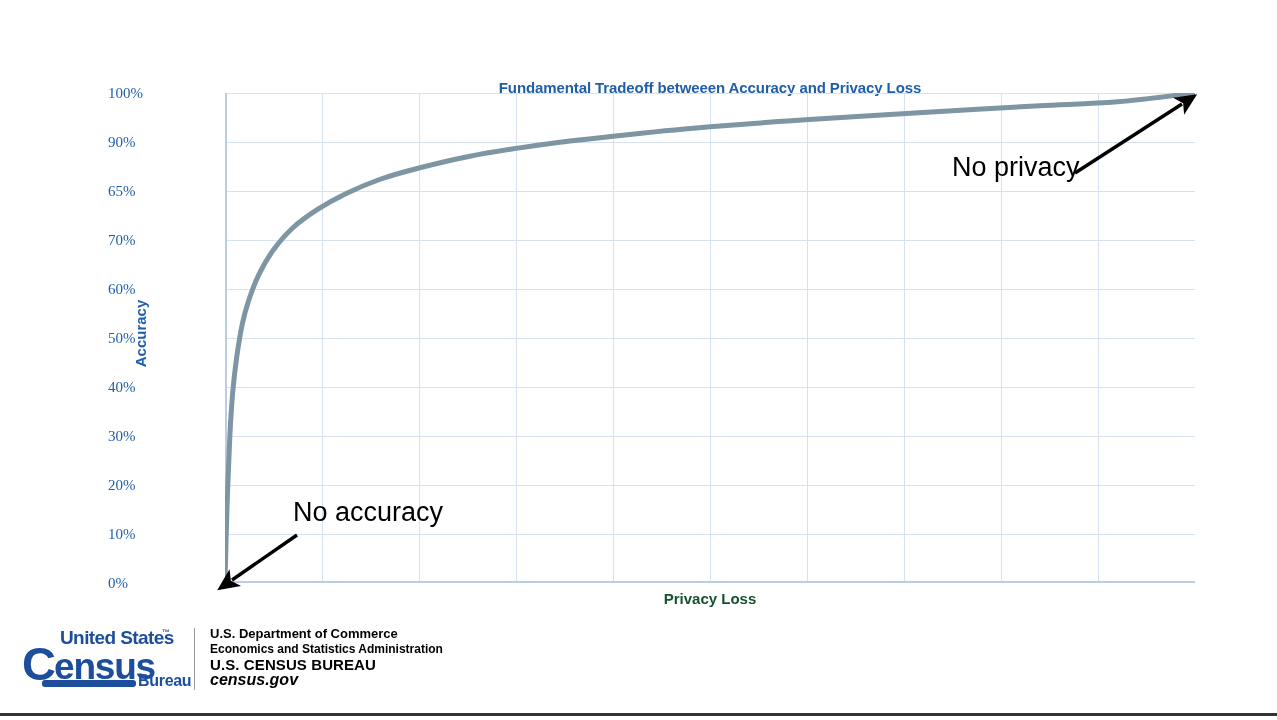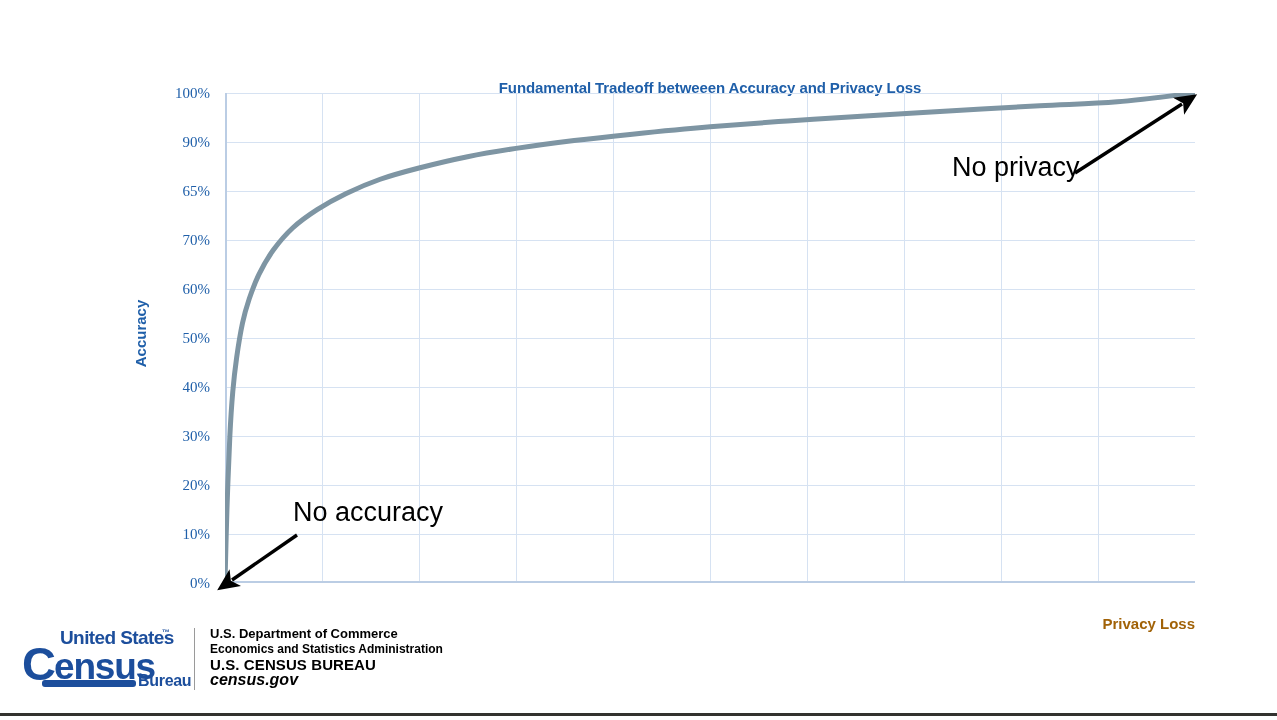--- a/index.html
+++ b/index.html
@@ -68,23 +68,23 @@
 
   #ytick-layer {
     position: absolute;
     left: 0; top: 0;
     width: 1277px; height: 720px;
     pointer-events: none;
   }
   #ytick-layer .ytick {
     position: absolute;
     right: auto;
-    left: 88px;
+    left: 108px;
     width: 122px;
-    text-align: right;
+    text-align: left;
     transform: translateY(-50%);
   }
 
   #y-axis-label {
     position: absolute;
     left: 121px;
     top: 258px;
     width: 40px;
     height: 150px;
     display: flex;
@@ -97,25 +97,24 @@
     font-size: 15px;
     font-weight: bold;
     color: #1F5FA9;
   }
 
   #x-axis-label {
     position: absolute;
     left: 225px;
     top: 590px;
     width: 970px;
-    text-align: right;
+    text-align: center;
     font-size: 15px;
     font-weight: bold;
-    color: #a16207;
-    margin-top: 25px;
+    color: #14532d;
   }
 
   
   .annot {
     position: absolute;
     font-size: 27px;
     color: #000000;
     white-space: nowrap;
     font-family: "Liberation Sans", sans-serif;
   }

